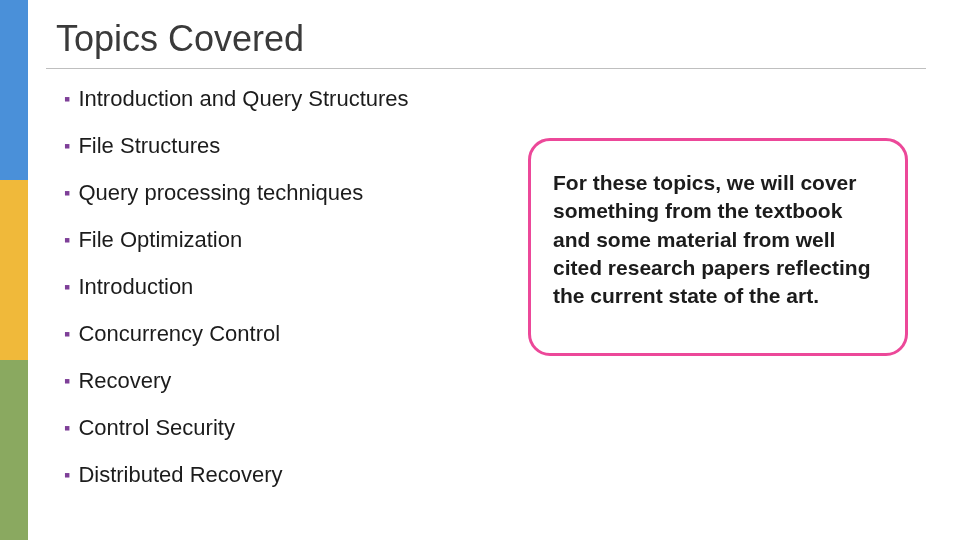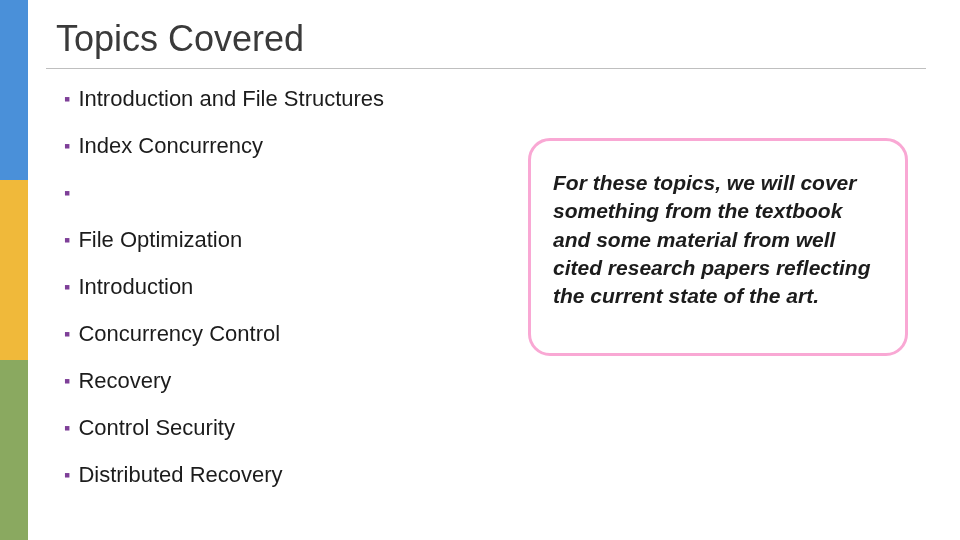--- a/index.html
+++ b/index.html
@@ -64,25 +64,24 @@
     margin-right: 8px;
     font-size: 18px;
     line-height: 26px;
   }
 
   .callout {
     position: absolute;
     left: 528px;
     top: 138px;
     width: 380px;
-    border: 3px solid #f9a8d4;
+    border: 3px solid #ec4899;
     border-radius: 22px;
     padding: 28px 22px 42px 22px;
     box-sizing: border-box;
-    font-style: italic;
   }
   .callout-text {
     font-size: 21px;
     font-weight: bold;
     color: #1c1c1c;
     line-height: 1.35;
   }
 </style>
 </head>
 <body>
@@ -94,28 +93,29 @@
     <div class="stripe-yellow"></div>
     <div class="stripe-green"></div>
   </div>
 
   <div class="title">Topics Covered</div>
   <div class="title-rule"></div>
 
   <div class="topics">
     <div class="topic-item">
       <span class="bullet">▪</span>
-      <span>Introduction and File Structures</span>
+      <span>Introduction and Query Structures</span>
     </div>
     <div class="topic-item">
       <span class="bullet">▪</span>
-      <span>Index Concurrency</span>
+      <span>File Structures</span>
     </div>
     <div class="topic-item">
       <span class="bullet">▪</span>
+      <span>Query processing techniques</span>
     </div>
     <div class="topic-item">
       <span class="bullet">▪</span>
       <span>File Optimization</span>
     </div>
     <div class="topic-item">
       <span class="bullet">▪</span>
       <span>Introduction</span>
     </div>
     <div class="topic-item">

